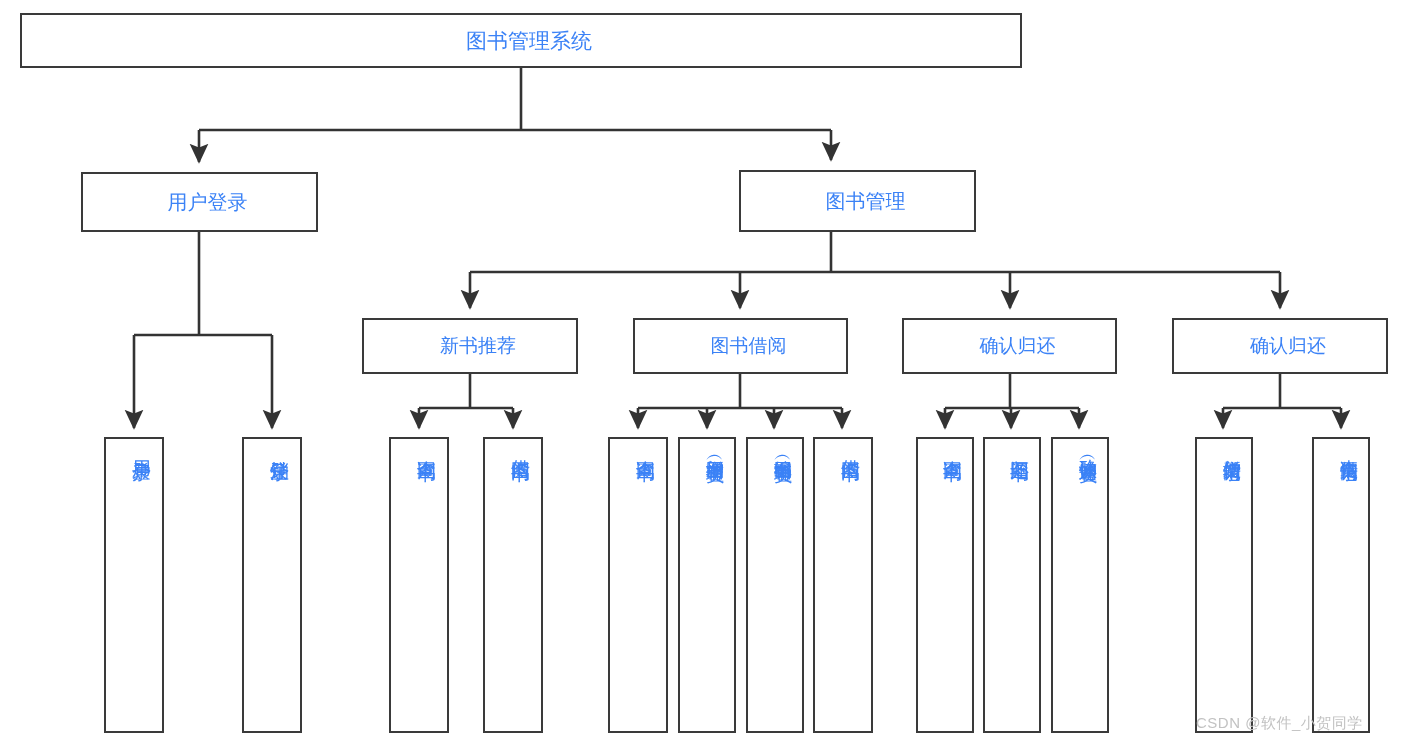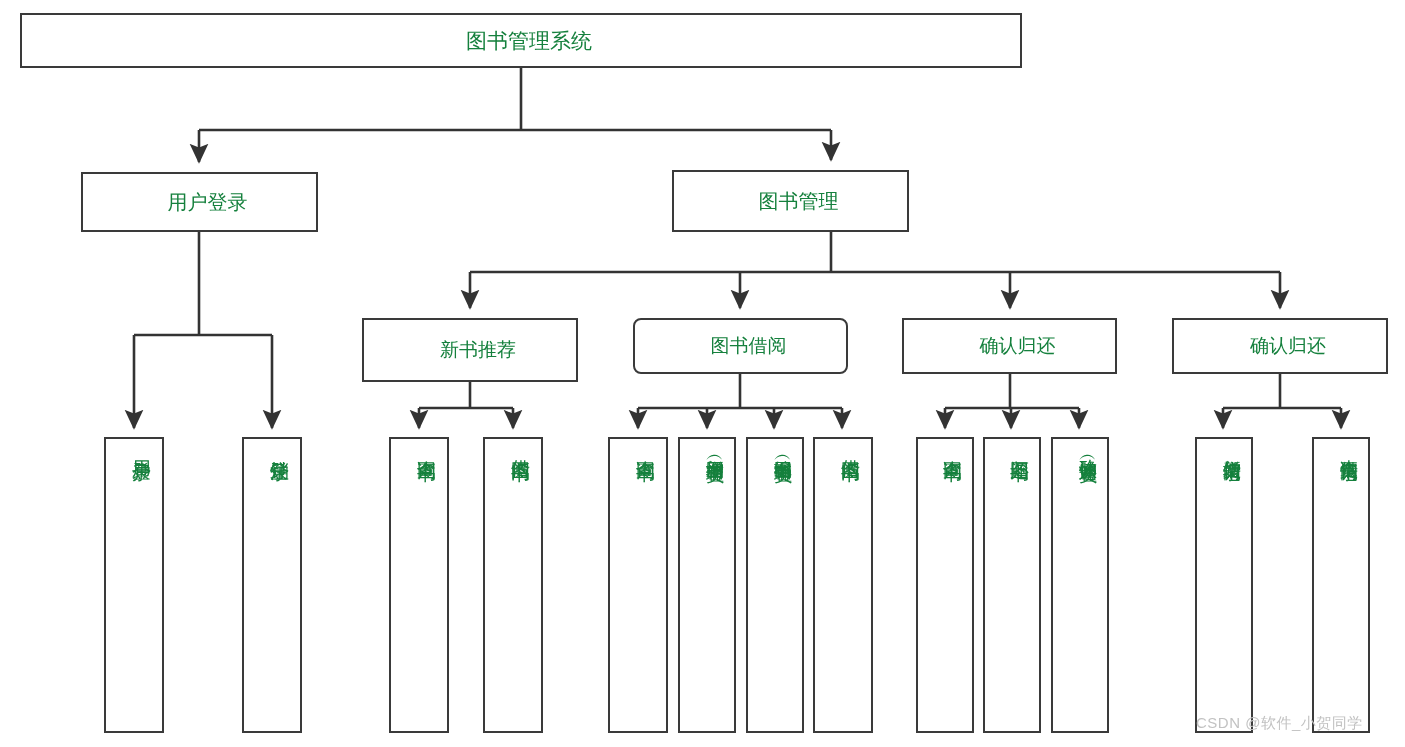--- a/index.html
+++ b/index.html
@@ -22,21 +22,21 @@
     left: 0;
     top: 0;
     width: 1405px;
     height: 747px;
   }
   .node {
     position: absolute;
     box-sizing: border-box;
     border: 2px solid #3a3a3a;
     background: #ffffff;
-    color: #15803d;
+    color: #3b82f6;
     display: flex;
     align-items: center;
     justify-content: center;
     z-index: 2;
     padding-left: 16px;
   }
   .node .lbl {
     display: block;
     text-align: center;
     line-height: 1.12;
@@ -125,28 +125,28 @@
     </g>
   </svg>
 
   <div class="node root" style="left:20px; top:13px; width:1002px; height:55px;">
     <span class="lbl">图书管理系统</span>
   </div>
 
   <div class="node lvl1" style="left:81px; top:172px; width:237px; height:60px;">
     <span class="lbl">用户登录</span>
   </div>
-  <div class="node lvl1" style="left:672px; top:170px; width:237px; height:62px;">
+  <div class="node lvl1" style="left:739px; top:170px; width:237px; height:62px;">
     <span class="lbl">图书管理</span>
   </div>
 
-  <div class="node lvl2" style="left:362px; top:318px; width:216px; height:64px;">
+  <div class="node lvl2" style="left:362px; top:318px; width:216px; height:56px;">
     <span class="lbl">新书推荐</span>
   </div>
-  <div class="node lvl2" style="left:633px; top:318px; width:215px; height:56px;border-radius:8px;">
+  <div class="node lvl2" style="left:633px; top:318px; width:215px; height:56px;">
     <span class="lbl">图书借阅</span>
   </div>
   <div class="node lvl2" style="left:902px; top:318px; width:215px; height:56px;">
     <span class="lbl">确认归还</span>
   </div>
   <div class="node lvl2" style="left:1172px; top:318px; width:216px; height:56px;">
     <span class="lbl">确认归还</span>
   </div>
 
   <div class="node leaf" style="left:104px; top:437px; width:60px; height:296px;">

